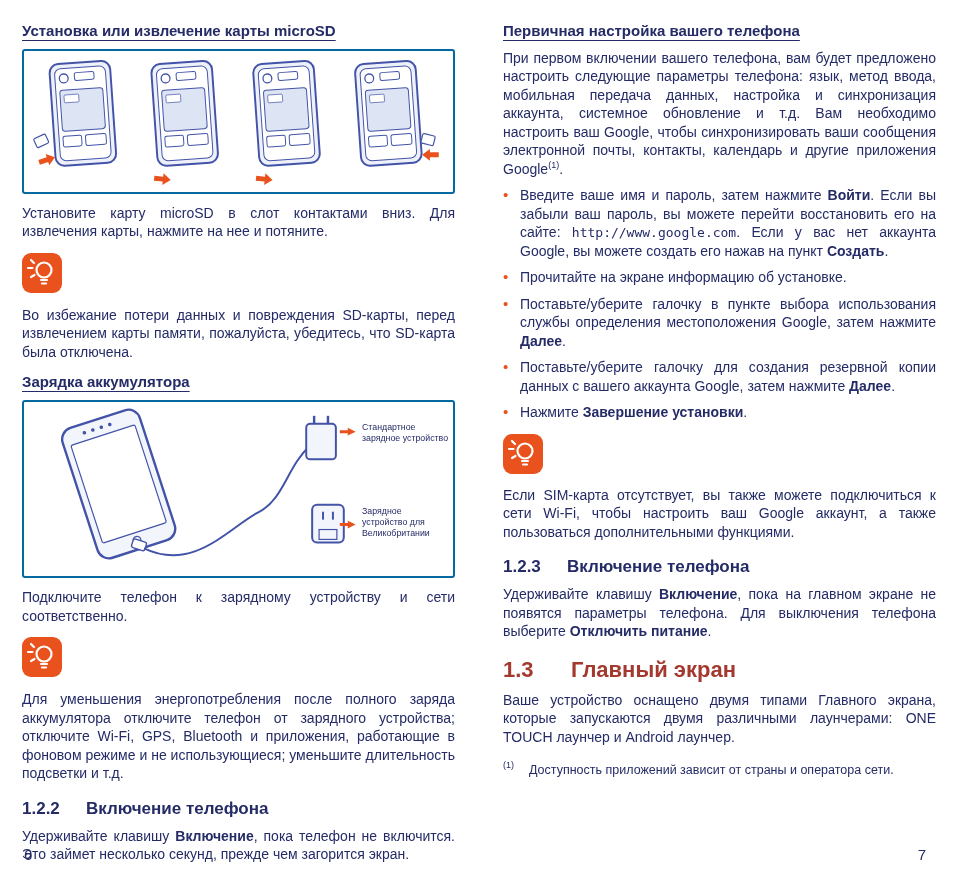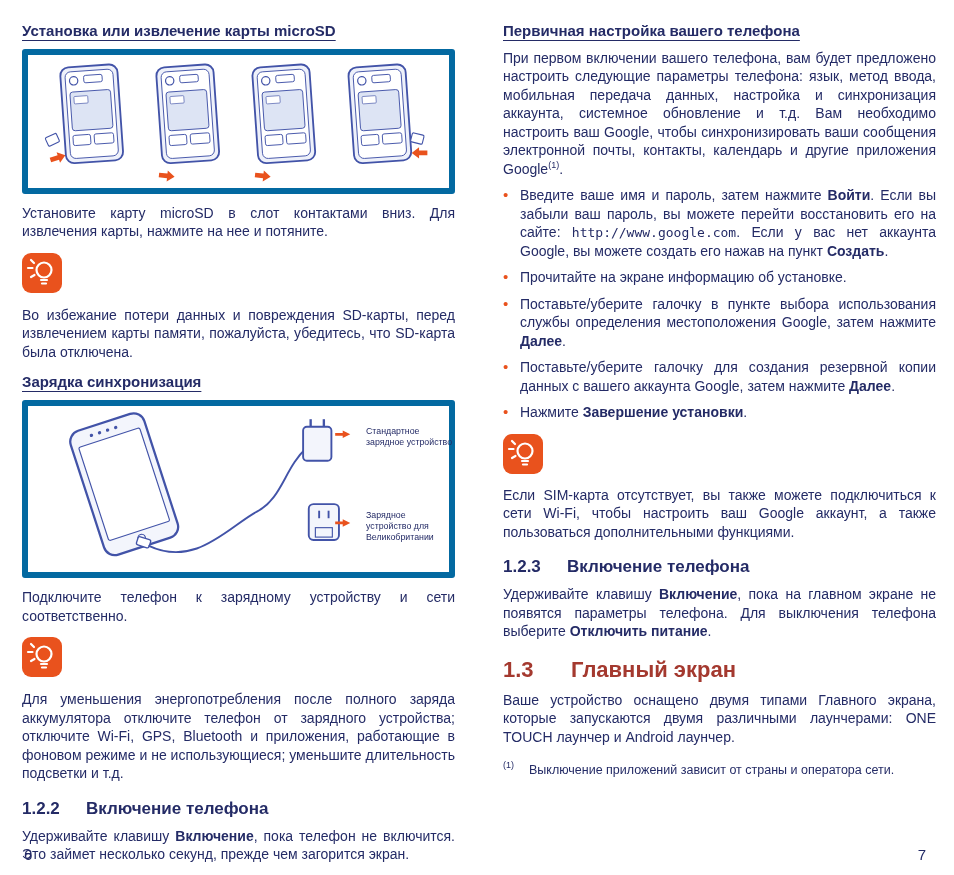--- a/index.html
+++ b/index.html
@@ -13,21 +13,21 @@
   .col { width:433px; flex:0 0 433px; }
   .body { font-size:14px; line-height:1.32; text-align:justify; }
   .b { font-weight:bold; }
   .mono { font-family:"DejaVu Sans Mono",monospace; font-size:13px; }
   .sup { vertical-align:super; font-size:9px; line-height:0; }
   .hu { font-size:15px; font-weight:bold; text-decoration:underline; text-underline-offset:4px; margin:4px 0 10px; color:#242b66; }
   .sec { font-size:17px; font-weight:bold; margin:16px 0 8px; color:#242b66; }
   .sec .num { display:inline-block; width:64px; }
   .sec13 { font-size:22px; font-weight:bold; margin:16px 0 8px; color:#a4392f; }
   .sec13 .num { display:inline-block; width:68px; }
-  .figure { border:6px solid #0369a1; border-radius:3px; position:relative; margin:2px 0 10px; background:#fff; }
+  .figure { border:2px solid #0369a1; border-radius:3px; position:relative; margin:2px 0 10px; background:#fff; }
   .fig-sd { height:145px; }
   .fig-charge { height:178px; }
   .figure svg { display:block; width:100%; height:100%; }
   .figlabel { position:absolute; font-size:8.8px; line-height:1.25; white-space:pre-line; color:#242b66; }
   .l1 { left:338px; top:20px; width:92px; }
   .l2 { left:338px; top:104px; width:92px; }
   .tip { display:flex; gap:13px; margin:12px 0; align-items:flex-start;flex-direction:column; }
   .tipicon { flex:0 0 40px; height:40px; }
   .tiptext { flex:1; }
   .para { margin:6px 0; }
@@ -91,21 +91,21 @@
             <path d="M20 30.5 h4"></path>
             <path d="M9 7 l3 3"></path>
             <path d="M6 15 h4.5"></path>
             <path d="M9 24 l3.5 -2"></path>
           </g>
         </svg>
       </span>
       <p class="body tiptext"><span>Во избежание потери данных и повреждения SD-карты, перед извлечением карты памяти, пожалуйста, убедитесь, что SD-карта была отключена.</span></p>
     </div>
 
-    <h2 class="hu">Зарядка синхронизация</h2>
+    <h2 class="hu">Зарядка аккумулятора</h2>
 
     <div class="figure fig-charge">
       <svg viewBox="0 0 431 176">
         <g transform="translate(34,30) rotate(-18)">
           <rect x="0" y="0" width="82" height="138" rx="12" fill="#f3f5fc" stroke="#4253a8" stroke-width="2.4"></rect>
           <rect x="7" y="17" width="68" height="104" rx="2" fill="#ffffff" stroke="#4253a8" stroke-width="1.2"></rect>
           <circle cx="24" cy="9" r="1.8" fill="#4253a8"></circle>
           <circle cx="33" cy="9" r="1.8" fill="#4253a8"></circle>
           <circle cx="42" cy="9" r="1.8" fill="#4253a8"></circle>
           <circle cx="51" cy="9" r="1.8" fill="#4253a8"></circle>
@@ -214,19 +214,19 @@
     <p class="body para"><span>Удерживайте клавишу </span><span class="b">Включение</span><span>, пока на главном экране не появятся параметры телефона. Для выключения телефона выберите </span><span class="b">Отключить питание</span><span>.</span></p>
 
     <h2 class="sec13">
       <span class="num">1.3</span><span>Главный экран</span>
     </h2>
 
     <p class="body para"><span>Ваше устройство оснащено двумя типами Главного экрана, которые запускаются двумя различными лаунчерами: ONE TOUCH лаунчер и Android лаунчер.</span></p>
 
     <div class="footnote">
       <span class="fm">(1)</span>
-      <span>Выключение приложений зависит от страны и оператора сети.</span>
+      <span>Доступность приложений зависит от страны и оператора сети.</span>
     </div>
   </div>
 
   <div class="pageno pn-left">6</div>
   <div class="pageno pn-right">7</div>
 </div>
 
 </body></html>

